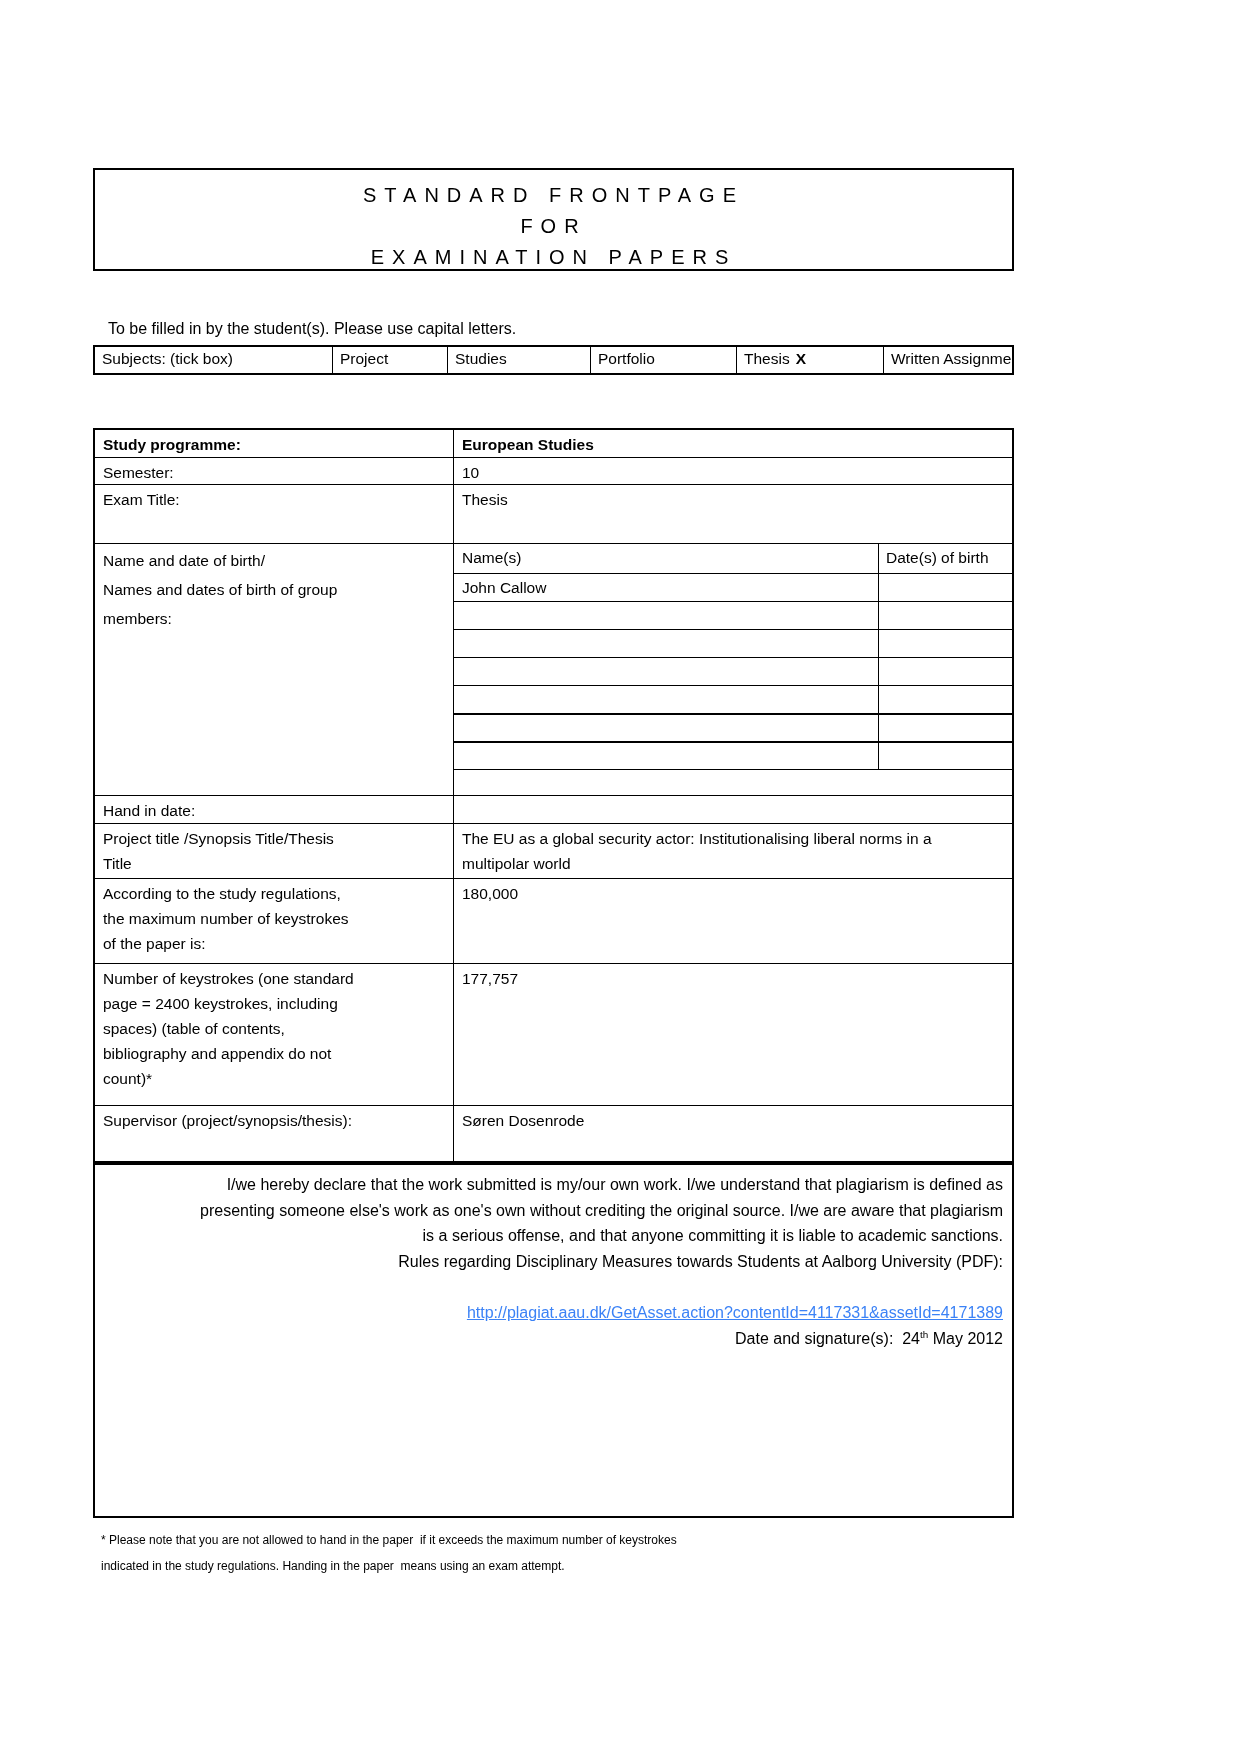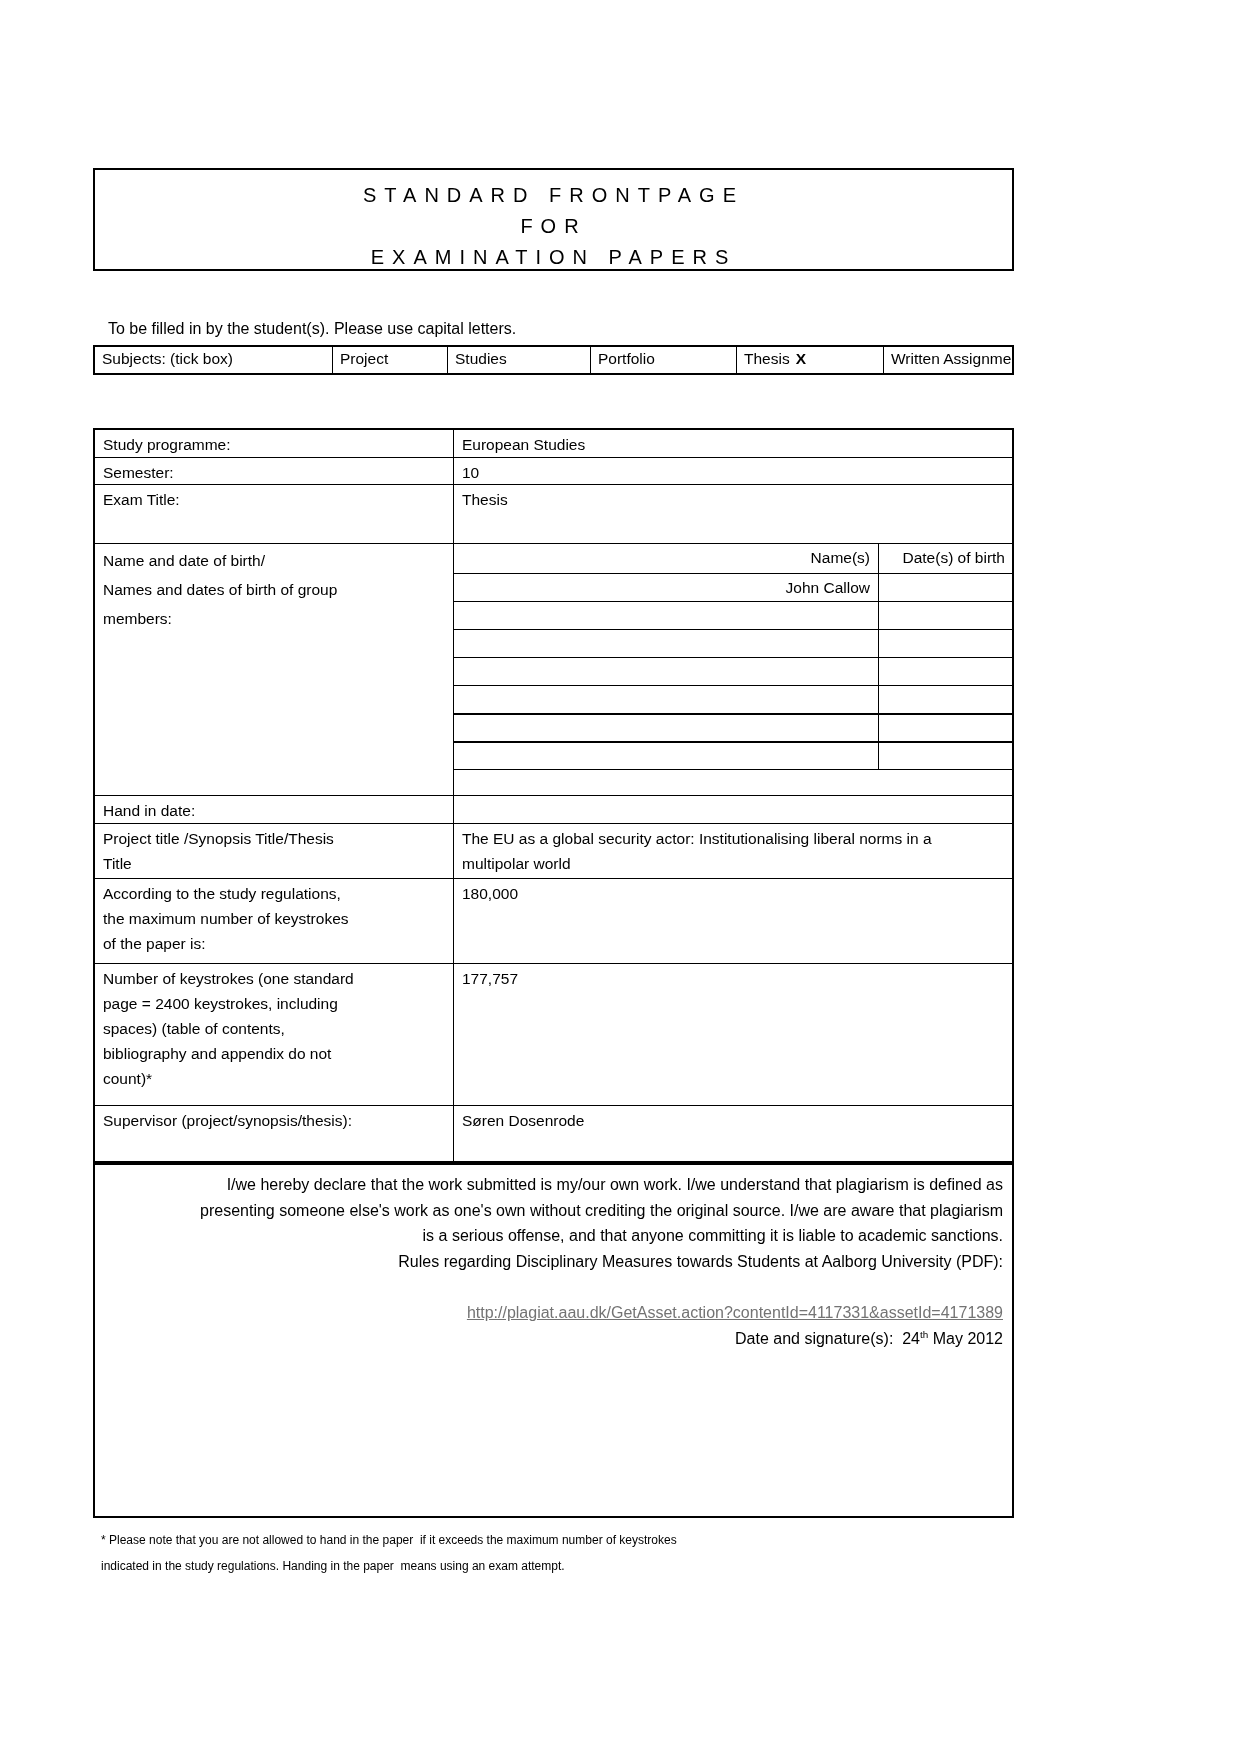--- a/index.html
+++ b/index.html
@@ -64,21 +64,21 @@
 
   
   .main-table {
     position: absolute;
     left: 93px; top: 428px;
     width: 921px;
     border: 2px solid #000;
     font-size: 15.5px;
   }
   .mrow { display: flex; border-top: 1.5px solid #000; }
-  .mrow:first-child { border-top: none; }
+  .mrow:first-child { border-top: none; font-weight: bold; }
   .mrow .mlabel {
     width: 359px;
     border-right: 1.5px solid #000;
     padding: 2px 8px;
     line-height: 25px;
   }
   .mrow .mvalue {
     flex: 1;
     padding: 2px 8px;
     line-height: 25px;
@@ -87,21 +87,21 @@
   .h28  { height: 28px; }
   .h55  { height: 55px; }
   .h59  { height: 59px; }
   .h85  { height: 85px; }
   .h142 { height: 142px; }
   .h56  { height: 56px; }
 
   
   .names-label { line-height: 29px !important; }
   .names-right { flex: 1; display: flex; flex-direction: column; }
-  .nrow { display: flex; border-top: 1px solid #000; height: 28px; text-align: right; }
+  .nrow { display: flex; border-top: 1px solid #000; height: 28px; }
   .nrow:first-child { border-top: none; height: 29px; }
   .nrow.thick-top { border-top: 2.5px solid #000; }
   .nrow.full-row { height: 26px; }
   .ncell-name { flex: 1; padding: 2px 8px; line-height: 23px; }
   .ncell-dob  { width: 134px; border-left: 1px solid #000; padding: 2px 7px; line-height: 23px; }
 
   sup { font-size: 0.62em; line-height: 0; vertical-align: super; }
 
   
   .declaration {
@@ -255,21 +255,21 @@
     </div>
 
   </div>
 
   <div class="declaration">
     <div class="prewrap">I/we hereby declare that the work submitted is my/our own work. I/we understand that plagiarism is defined as
 presenting someone else's work as one's own without crediting the original source. I/we are aware that plagiarism
 is a serious offense, and that anyone committing it is liable to academic sanctions.
 Rules regarding Disciplinary Measures towards Students at Aalborg University (PDF):</div>
     <div class="link-line">
-      <a class="decl-link" id="plagiarism-link" style="color: #737373;">http://plagiat.aau.dk/GetAsset.action?contentId=4117331&amp;assetId=4171389</a>
+      <a class="decl-link" id="plagiarism-link" style="color: #3b82f6;">http://plagiat.aau.dk/GetAsset.action?contentId=4117331&amp;assetId=4171389</a>
     </div>
     <div class="sign-line"><span>Date and signature(s):  </span><span>24</span><sup>th</sup><span class="prewrap"> May 2012</span></div>
   </div>
 
   <div class="footnote prewrap">* Please note that you are not allowed to hand in the paper  if it exceeds the maximum number of keystrokes
 indicated in the study regulations. Handing in the paper  means using an exam attempt.</div>
 
 </div>
 
 </body></html>

